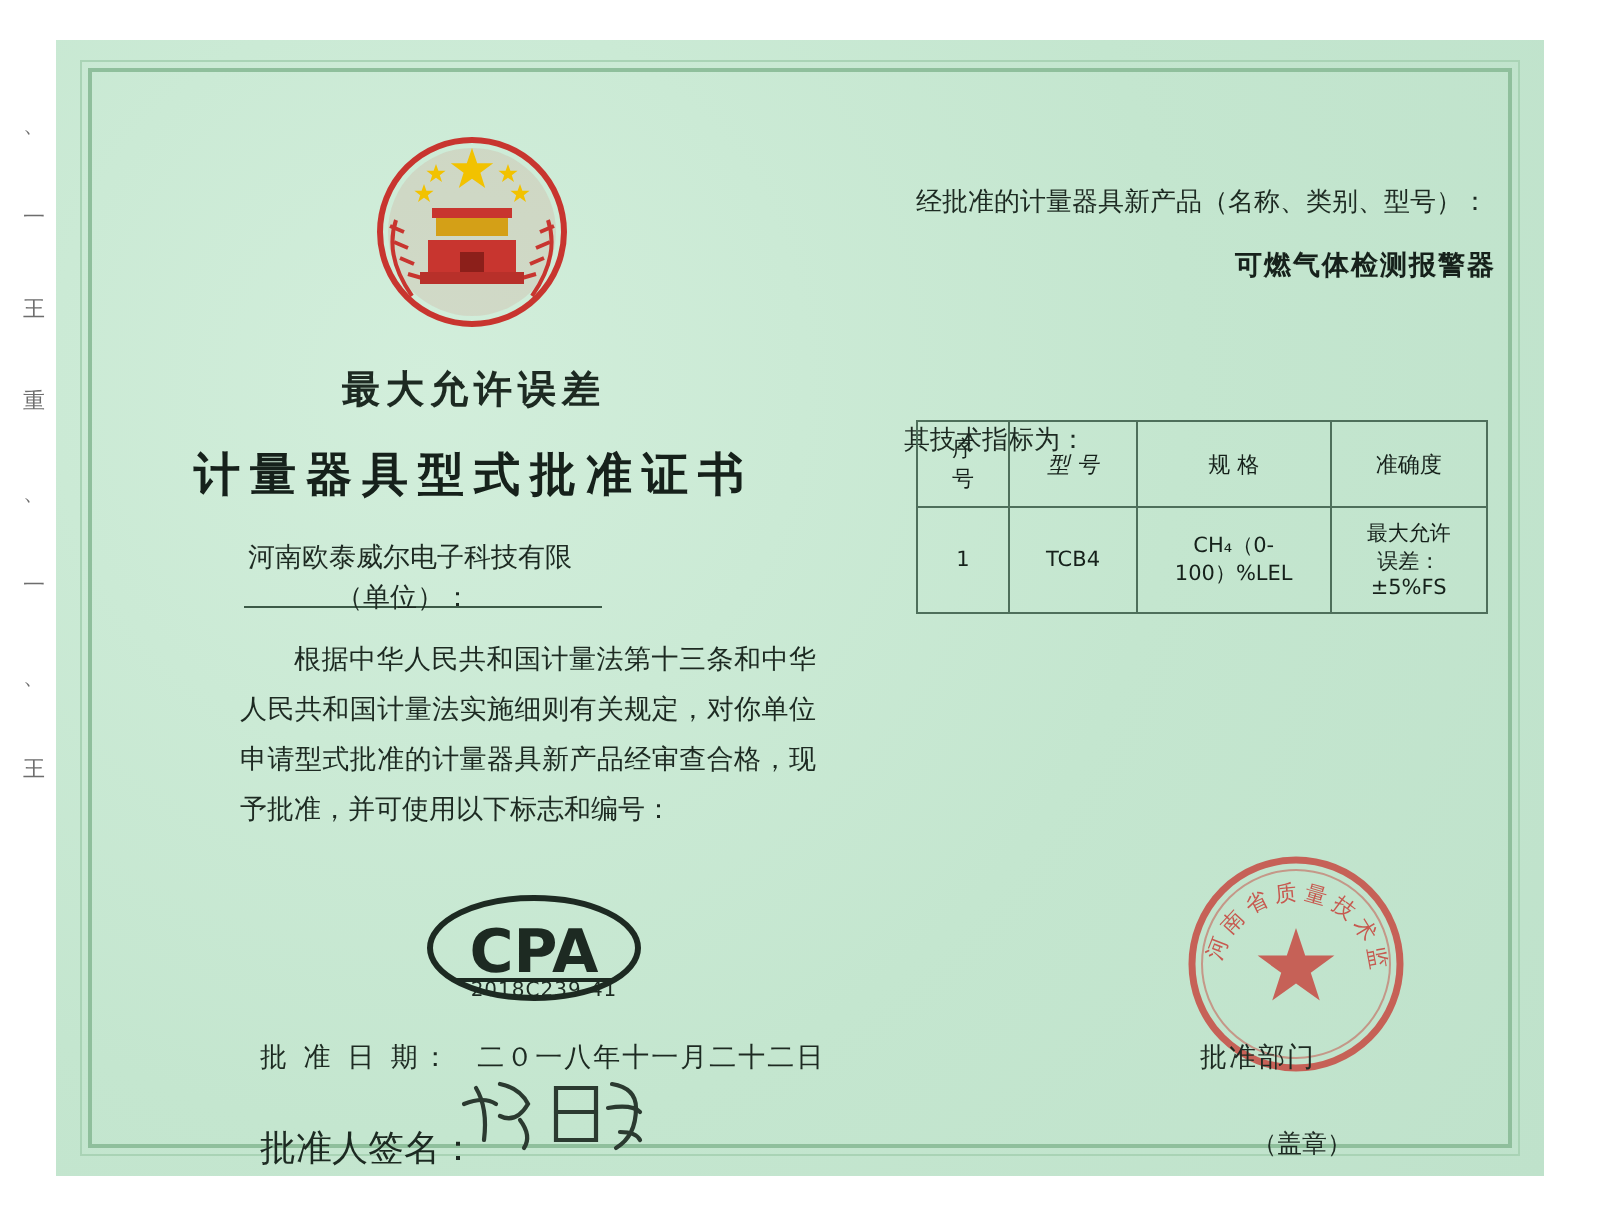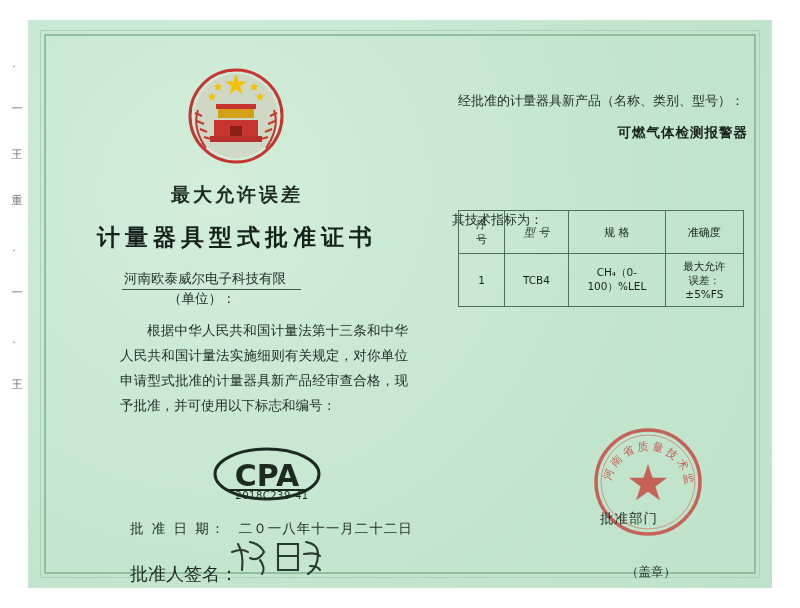--- a/index.html
+++ b/index.html
@@ -104,21 +104,21 @@
     position: absolute;
     left: 60px; top: 228px;
     width: 300px;
     font-size: 13.5px;
     color: #1d2a22;
     white-space: nowrap;
   }
   #unit-name {
     display: inline-block;
     border-bottom: 1px solid #3c5a47;
-    padding: 0 2px 1px 2px;
+    padding: 0 2px 15px 2px;
     min-width: 175px;
   }
   #unit-suffix {
     position: absolute;
     left: 106px; top: 248px;
     font-size: 13.5px;
     color: #1d2a22;
   }
 
   #body-text {
@@ -227,21 +227,21 @@
 
   
   #seal {
     position: absolute;
     left: 138px; top: 380px;
     width: 120px; height: 120px;
     opacity: .88;
   }
   #dept-line {
     position: absolute;
-    left: 150px; top: 468px;
+    left: 150px; top: 478px;
     font-size: 13.5px;
     letter-spacing: 1px;
     color: #1d2a22;
     white-space: nowrap;
   }
   #seal-note {
     position: absolute;
     left: 176px; top: 522px;
     font-size: 12.5px;
     color: #1d2a22;

